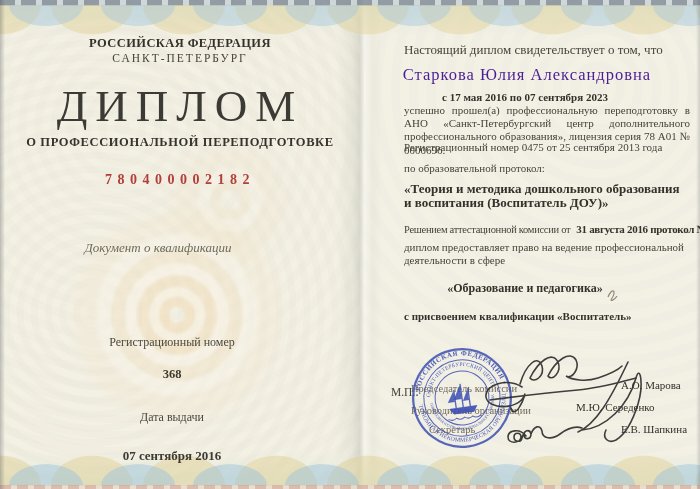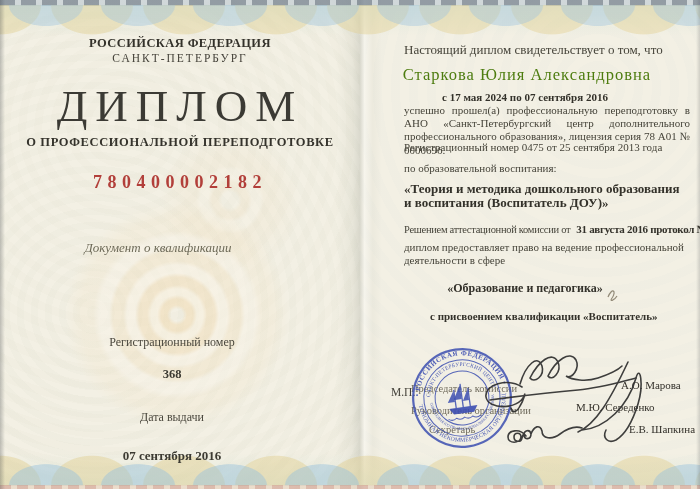--- a/index.html
+++ b/index.html
@@ -56,39 +56,39 @@
   .rosette2{left:150px;top:120px;width:160px;height:160px;border-radius:50%;
     background:radial-gradient(circle,
       rgba(246,236,214,0) 0 8px, rgba(236,214,176,.2) 12px 18px,
       rgba(248,242,228,.3) 22px 30px, rgba(236,216,180,.14) 34px 44px,
       rgba(247,242,230,0) 70px);}
   
   .l-country{top:36px;font-size:12.5px;font-weight:bold;letter-spacing:.4px;color:#33312a;}
   .l-city{top:52px;font-size:11.5px;letter-spacing:2px;color:#45423a;}
   .l-title{top:80px;font-size:45px;letter-spacing:8px;color:#3b3a34;}
   .l-subtitle{top:135px;font-size:12.5px;font-weight:bold;letter-spacing:.6px;color:#35332c;}
-  .l-number{top:172px;font-size:18px;font-weight:bold;letter-spacing:5.5px;color:#b23f3a;}
+  .l-number{top:172px;font-size:14px;font-weight:bold;letter-spacing:5.5px;color:#b23f3a;}
   .l-doctype{top:240px;left:-22px;font-style:italic;font-size:13px;color:#6d6a58;}
   .l-reglabel{top:335px;left:-8px;font-size:12px;color:#4a473d;}
   .l-regnum{top:367px;left:-8px;font-size:12.5px;font-weight:bold;color:#3c3a32;}
   .l-datelabel{top:410px;left:-8px;font-size:12px;color:#4a473d;}
   .l-date{top:448px;left:-8px;font-size:13px;font-weight:bold;color:#3c3a32;z-index:2;}
   
   .r-intro{top:42px;font-size:13px;color:#46443a;}
-  .r-holder{top:65px;left:-20px;font-size:16.5px;letter-spacing:1px;color:#4d7c0f;}
+  .r-holder{top:65px;left:-20px;font-size:16.5px;letter-spacing:1px;color:#4c1d95;}
   .r-period{top:91px;left:-22px;font-size:11px;font-weight:bold;color:#33312a;}
   .r-training{top:104px;font-size:11px;line-height:13.2px;text-align:justify;color:#46443a;}
   .r-license{top:141px;font-size:11px;color:#46443a;}
   .r-programlabel{top:162px;font-size:11px;color:#46443a;}
   .r-program{top:182px;width:276px;font-size:13px;line-height:13.5px;font-weight:bold;color:#33312a;}
   .r-commission{top:223px;font-size:10.5px;letter-spacing:-.3px;white-space:nowrap;color:#46443a;}
   .r-commission b{font-size:11px;margin-left:6px;color:#33312a;}
   .r-rights{top:241px;font-size:11px;line-height:13px;color:#46443a;}
   .r-field{top:281px;left:-22px;font-size:12px;font-weight:bold;color:#33312a;}
-  .r-qual{top:310px;font-size:11px;font-weight:bold;color:#33312a;margin-left:26px;}
+  .r-qual{top:310px;font-size:11px;font-weight:bold;color:#33312a;}
   .off-title{font-size:10.5px;color:#4b4636;opacity:.78;z-index:1;}
   .off-name{font-size:11px;color:#33302a;z-index:1;}
   .mp{font-size:11.5px;color:#45423a;z-index:1;}
   .seal-svg{left:401px;top:337px;width:122px;height:122px;z-index:2;}
   .sig-svg{left:460px;top:340px;width:240px;height:130px;z-index:3;}
   .ink{left:604px;top:283px;width:18px;height:22px;z-index:1;}
 </style>
 </head>
 <body>
 
@@ -116,38 +116,38 @@
     <div class="abs c l-doctype">Документ о квалификации</div>
     <div class="abs c l-reglabel">Регистрационный номер</div>
     <div class="abs c l-regnum">368</div>
     <div class="abs c l-datelabel">Дата выдачи</div>
     <div class="abs c l-date">07 сентября 2016</div>
   </div>
 
   <div class="abs" style="left:404px;top:0;width:286px;height:100%;">
     <div class="abs r-intro">Настоящий диплом свидетельствует о том, что</div>
     <div class="abs c r-holder">Старкова Юлия Александровна</div>
-    <div class="abs c r-period">с 17 мая 2024 по 07 сентября 2016</div>
+    <div class="abs c r-period">с 17 мая 2016 по 07 сентября 2023</div>
     <div class="abs r-training" style="width:286px;">успешно прошел(а) профессиональную переподготовку в АНО «Санкт-Петербургский центр дополнительного профессионального образования», лицензия серия 78 А01 № 0000696.</div>
     <div class="abs r-license">Регистрационный номер 0475 от 25 сентября 2013 года</div>
-    <div class="abs r-programlabel">по образовательной воспитания:</div>
+    <div class="abs r-programlabel">по образовательной протокол:</div>
     <div class="abs r-program">«Теория и методика дошкольного образования и воспитания (Воспитатель ДОУ)»</div>
     <div class="abs r-commission"><span>Решением аттестационной комиссии от</span><b>31 августа 2016 протокол № 368</b></div>
     <div class="abs c r-field">«Образование и педагогика»</div>
     <div class="abs r-rights" style="width:286px;">диплом предоставляет право на ведение профессиональной деятельности в сфере</div>
     <div class="abs r-qual">с присвоением квалификации «Воспитатель»</div>
   </div>
 
   <div class="abs mp" style="left:391px;top:386px;">М.П.</div>
   <div class="abs off-title" style="left:411px;top:383px;">Председатель комиссии</div>
   <div class="abs off-title" style="left:411px;top:405px;">Руководитель организации</div>
   <div class="abs off-title" style="left:429px;top:424px;">Секретарь</div>
   <div class="abs off-name" style="left:621px;top:379px;">А.О. Марова</div>
   <div class="abs off-name" style="left:576px;top:401px;">М.Ю. Середенко</div>
-  <div class="abs off-name" style="left:621px;top:423px;margin-left:8px;">Е.В. Шапкина</div>
+  <div class="abs off-name" style="left:621px;top:423px;">Е.В. Шапкина</div>
 
   <svg class="abs seal-svg" viewBox="0 0 120 120">
     <g transform="rotate(-8 60 60)" stroke="rgba(59,77,176,.85)" fill="none">
       <circle cx="60" cy="60" r="48" stroke-width="2.2"></circle>
       <circle cx="60" cy="60" r="37.5" stroke-width="1"></circle>
       <circle cx="60" cy="60" r="26.5" stroke-width="1"></circle>
       <defs>
         <path id="arcOuterTop" d="M18,60 A42,42 0 0 1 102,60"></path>
         <path id="arcOuterBottom" d="M17,60 A43,43 0 0 0 103,60"></path>
         <path id="arcInnerTop" d="M28.5,60 A31.5,31.5 0 0 1 91.5,60"></path>

